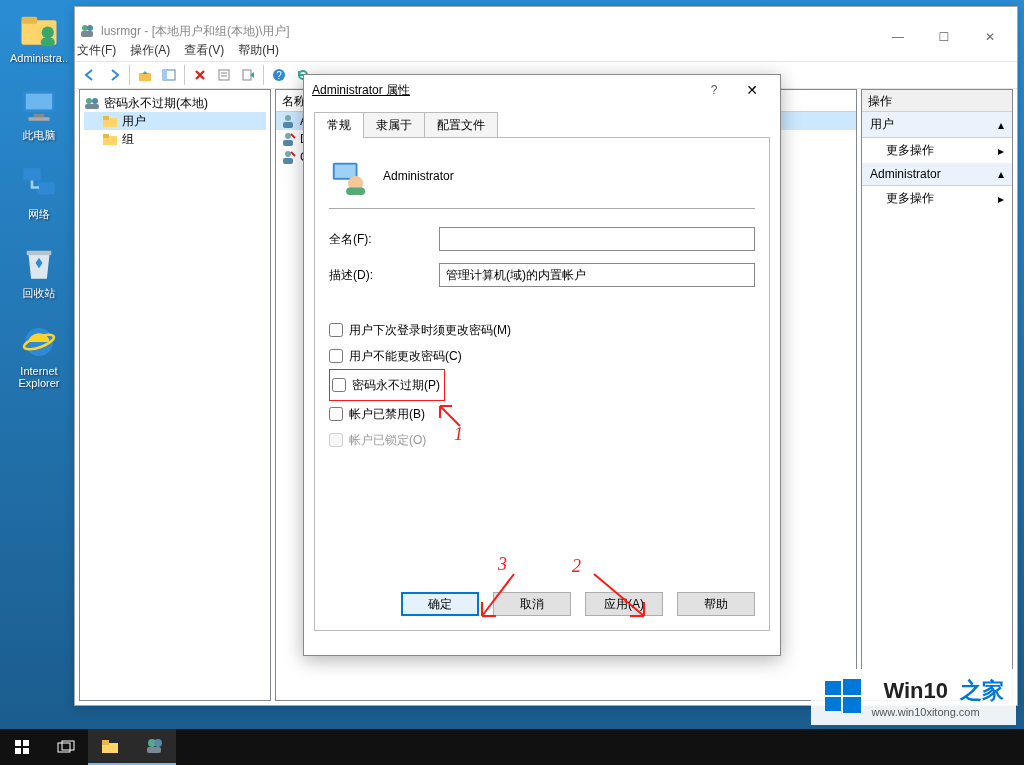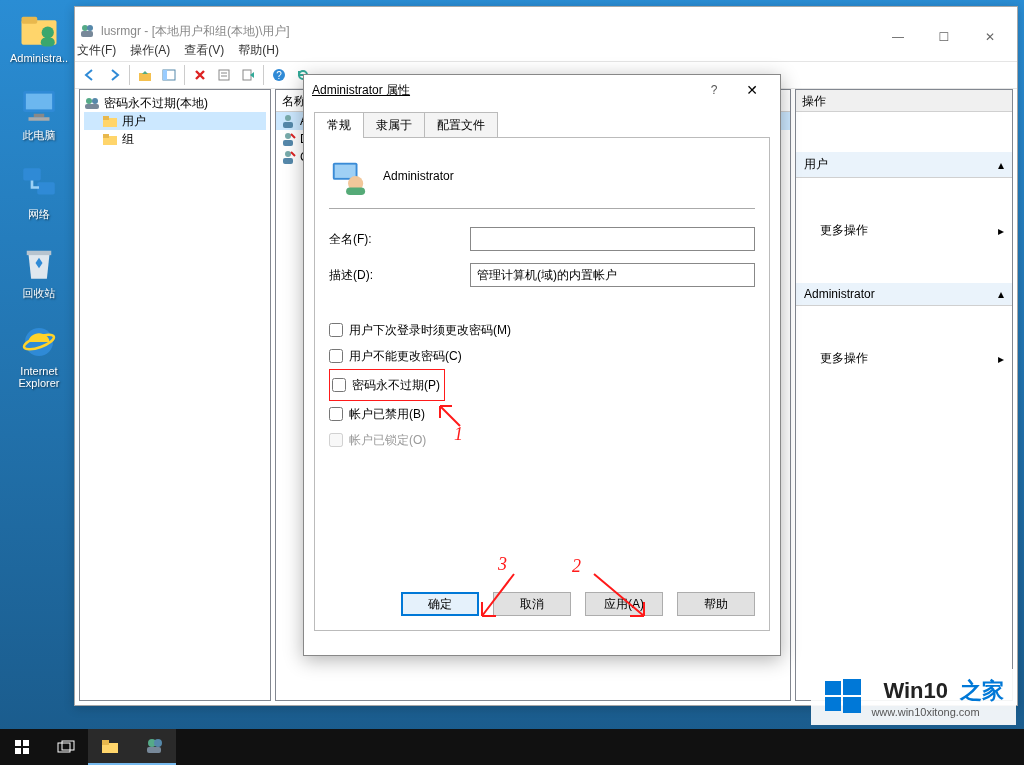--- a/index.html
+++ b/index.html
@@ -31,21 +31,21 @@
 .tree-item .tic { width: 16px; height: 14px; }
 .tree-item.sel { background: #cce8ff; }
 
 .list { flex: 1; border: 1px solid #828790; background: #fff; }
 .list-head { height: 22px; border-bottom: 1px solid #d0d0d0; display: flex; }
 .list-head span { padding: 3px 6px; border-right: 1px solid #d0d0d0; }
 .list-row { display: flex; align-items: center; height: 18px; padding: 0 4px; gap: 4px; }
 .list-row.sel { background: #cce8ff; }
 .uic { width: 16px; height: 16px; }
 
-.actions { width: 218px; border: 1px solid #828790; background: #fff; display: flex; flex-direction: column; gap: 40px; }
+.actions { width: 152px; border: 1px solid #828790; background: #fff; display: flex; flex-direction: column; }
 .actions-h { height: 22px; background: #f0f0f0; border-bottom: 1px solid #d0d0d0; padding: 3px 6px; font-weight: 400; }
 .ap-h { background: #eaf3fb; padding: 4px 8px; display: flex; justify-content: space-between; align-items: center; border-bottom: 1px solid #d0d0d0; }
 .ap-item { padding: 4px 8px 4px 24px; display: flex; justify-content: space-between; align-items: center; }
 
 
 .dlg { position: absolute; left: 303px; top: 74px; width: 478px; height: 582px; background: #fff; border: 1px solid #888; box-shadow: 0 4px 18px rgba(0,0,0,.3); }
 .dlg-tb { height: 30px; display: flex; align-items: center; padding: 0 8px; }
 .dlg-tb .dtxt { flex: 1; color: #000; text-decoration: underline; }
 .dlg-tb .dq { width: 36px; text-align: center; color: #555; }
 .dlg-tb .dx { width: 40px; text-align: center; color: #000; font-size: 14px; }
@@ -53,21 +53,21 @@
 .tabs { display: flex; margin: 6px 10px 0 10px; }
 .tab { padding: 4px 12px; background: #fff; border: 1px solid #bbb; border-bottom: none; margin-right: -1px; position: relative; top: 1px; }
 .tab.active { background: #fff; z-index: 2; }
 .tab:not(.active) { background: #f4f4f4; }
 .tabbody { margin: 0 10px 10px 10px; border: 1px solid #bbb; height: 494px; padding: 14px 14px; position: relative; }
 
 .userhdr { display: flex; align-items: center; gap: 16px; height: 48px; margin-bottom: 8px; }
 .userhdr .uicbig { width: 38px; height: 38px; }
 .hr { border: none; border-top: 1px solid #aaa; margin: 4px 0 18px 0; }
 
-.frow { display: flex; align-items: center; margin-bottom: 12px; gap: 31px; }
+.frow { display: flex; align-items: center; margin-bottom: 12px; }
 .frow label { width: 110px; }
 .frow input[type=text] { flex: 1; height: 24px; border: 1px solid #888; padding: 2px 6px; font-size: 12px; }
 
 .cbrow { display: flex; align-items: center; height: 26px; gap: 6px; }
 .cbrow input[type=checkbox] { width: 14px; height: 14px; }
 .cbrow.disabled { color: #9a9a9a; }
 .redbox { border: 1px solid #ff1a1a; padding: 2px 4px 2px 2px; display: inline-flex; }
 
 .dlg-btns { position: absolute; bottom: 14px; right: 14px; display: flex; gap: 14px; }
 .dlg-btns button { width: 78px; height: 24px; background: #e1e1e1; border: 1px solid #adadad; font-size: 12px; cursor: pointer; }

